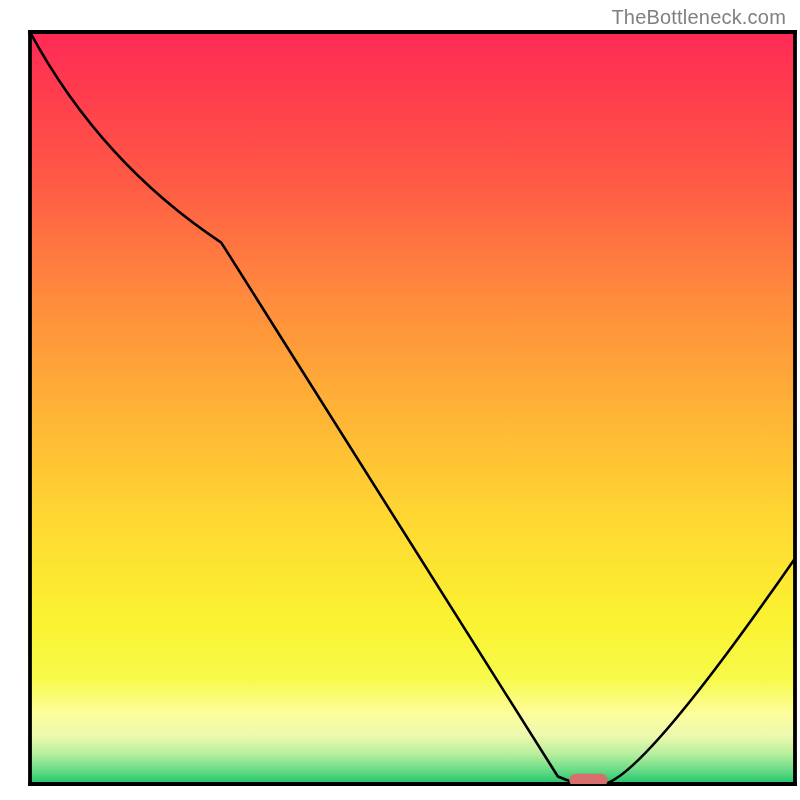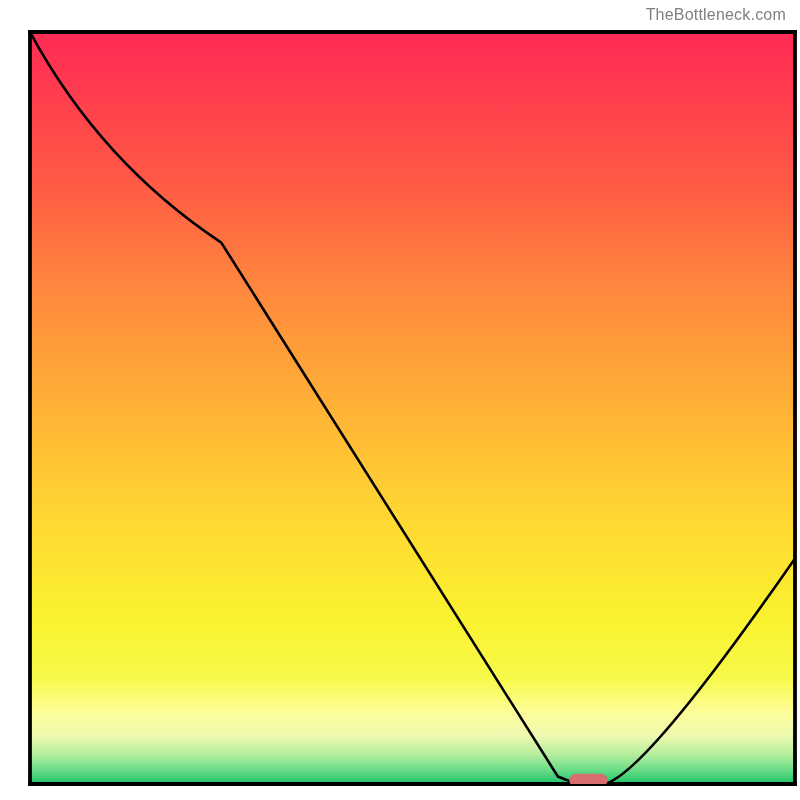--- a/index.html
+++ b/index.html
@@ -13,21 +13,21 @@
   .chart-container {
     position: relative;
     width: 800px;
     height: 800px;
   }
   .watermark {
     position: absolute;
     top: 6px;
     right: 14px;
     font-family: Arial, Helvetica, sans-serif;
-    font-size: 16px;
+    font-size: 20px;
     color: #808080;
     letter-spacing: 0.2px;
     z-index: 10;
   }
   svg.chart {
     position: absolute;
     top: 0;
     left: 0;
   }
 </style>

